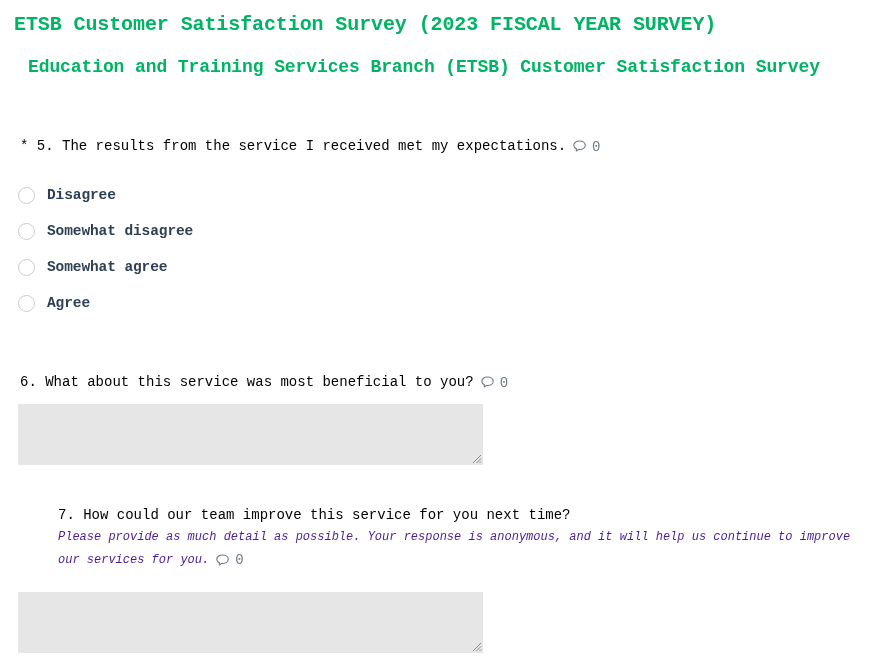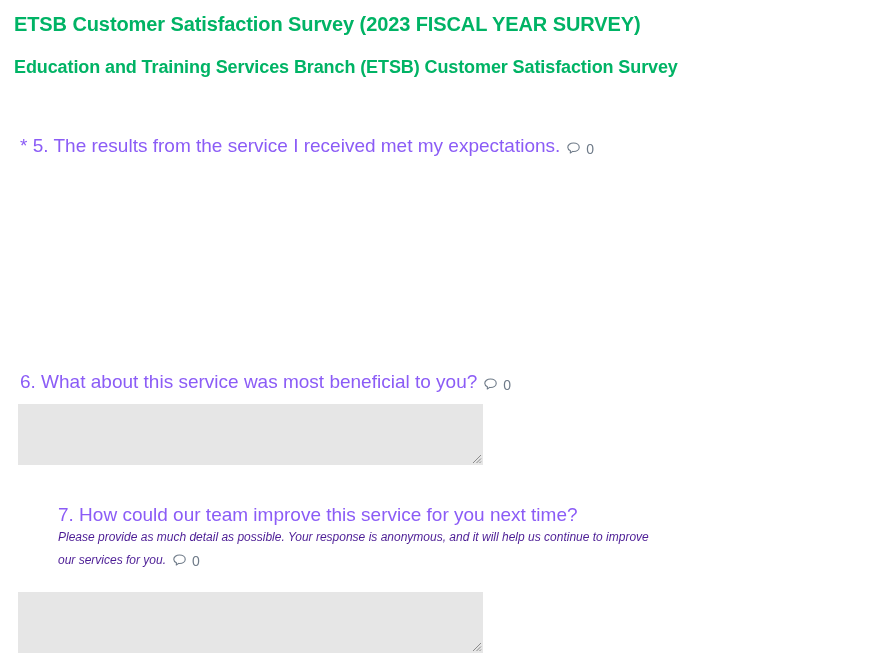--- a/index.html
+++ b/index.html
@@ -12,52 +12,53 @@
     height: 667px;
     overflow: hidden;
     font-family: "Liberation Sans", sans-serif;
     -webkit-font-smoothing: antialiased;
   }
   .page {
     position: relative;
     width: 872px;
     height: 667px;
     background: #ffffff;
+    font-family: Liberation Mono, monospace;
   }
 
   
   .survey-title {
     position: absolute;
     left: 14px;
     top: 13px;
     font-size: 20px;
     font-weight: bold;
     color: #00b365;
     letter-spacing: -0.1px;
     white-space: nowrap;
   }
   .survey-subtitle {
     position: absolute;
-    left: 14px;
+    left: 28px;
     top: 57px;
     font-size: 18px;
     font-weight: bold;
     color: #00b365;
     letter-spacing: -0.1px;
     white-space: nowrap;
   }
 
   
   .question {
     position: absolute;
     left: 20px;
   }
   .q-text {
-    font-size: 19px;
-    color: #8b5cf6;
+    font-size: 14px;
+    color: #000000;
     line-height: 22px;
     font-weight: normal;
   }
   .q-sub {
     font-size: 12px;
     font-style: italic;
     color: #4c1d95;
     line-height: 22px;
   }
 
@@ -138,20 +139,38 @@
     <span class="q-text">* 5. The results from the service I received met my expectations.</span><span class="comment-badge">
       <span class="comment-icon">
         <svg width="15" height="15" viewBox="0 0 16 16" aria-hidden="true">
           <path d="M8 2.1c-3.4 0-6.1 2-6.1 4.5 0 1.6 1.1 3 2.8 3.8l-.1 2.4 2.5-1.7c.3 0 .6.1.9.1 3.4 0 6.1-2 6.1-4.6S11.4 2.1 8 2.1z" fill="none" stroke="#6e7a88" stroke-width="1.2" stroke-linejoin="round"></path>
         </svg>
       </span>
       <span class="comment-count">0</span>
     </span>
   </div>
 
+  <div class="radio-list" style="top:177px;">
+    <div class="radio-row">
+      <span class="radio-circle"></span>
+      <span class="radio-label">Disagree</span>
+    </div>
+    <div class="radio-row">
+      <span class="radio-circle"></span>
+      <span class="radio-label">Somewhat disagree</span>
+    </div>
+    <div class="radio-row">
+      <span class="radio-circle"></span>
+      <span class="radio-label">Somewhat agree</span>
+    </div>
+    <div class="radio-row">
+      <span class="radio-circle"></span>
+      <span class="radio-label">Agree</span>
+    </div>
+  </div>
 
   <div class="question" style="top:371px;">
     <span class="q-text">6. What about this service was most beneficial to you?</span><span class="comment-badge">
       <span class="comment-icon">
         <svg width="15" height="15" viewBox="0 0 16 16" aria-hidden="true">
           <path d="M8 2.1c-3.4 0-6.1 2-6.1 4.5 0 1.6 1.1 3 2.8 3.8l-.1 2.4 2.5-1.7c.3 0 .6.1.9.1 3.4 0 6.1-2 6.1-4.6S11.4 2.1 8 2.1z" fill="none" stroke="#6e7a88" stroke-width="1.2" stroke-linejoin="round"></path>
         </svg>
       </span>
       <span class="comment-count">0</span>
     </span>

